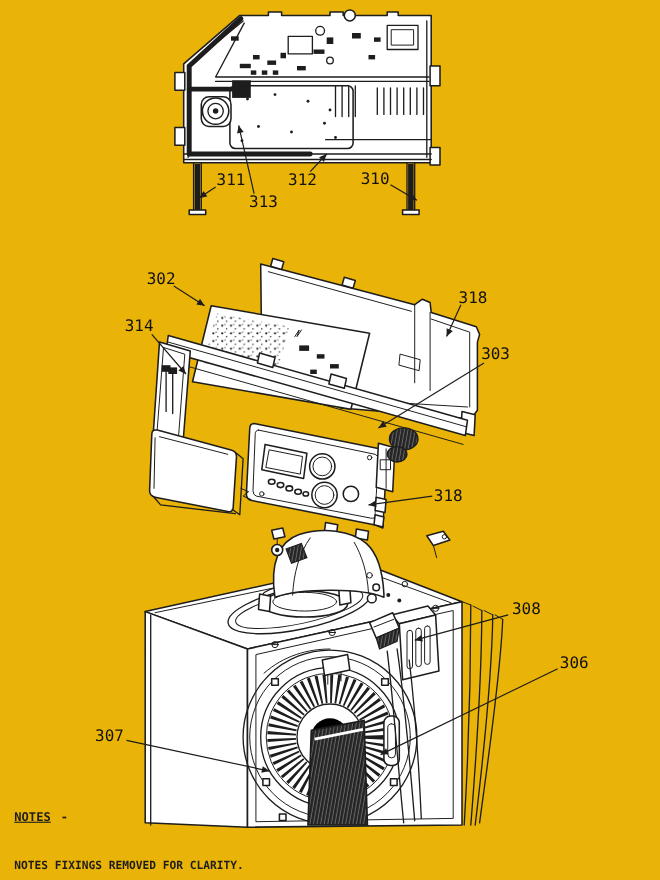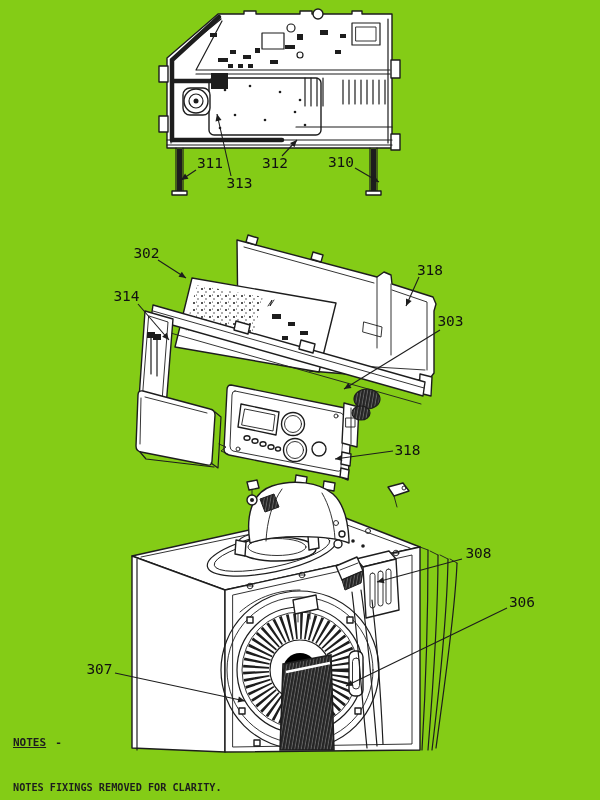--- a/index.html
+++ b/index.html
@@ -1,16 +1,16 @@
 <!DOCTYPE html>
 <html><head>
 <meta charset="utf-8">
 <style>
   html,body{margin:0;padding:0;background:#fff;}
-  .page{position:relative;width:600px;height:800px;background:#84cc16;overflow:hidden;
+  .page{position:relative;width:600px;height:800px;background:#eab308;overflow:hidden;
         font-family:"DejaVu Sans Mono",monospace;color:#1d1d1d;}
   svg{position:absolute;left:0;top:0;}
   
   .ln{fill:none;stroke:#1d1d1d;stroke-width:1.2;stroke-linecap:round;stroke-linejoin:round}
   .tn{fill:none;stroke:#1d1d1d;stroke-width:0.9;stroke-linecap:round;stroke-linejoin:round}
   .fw{fill:#fff;stroke:#1d1d1d;stroke-width:1.4;stroke-linejoin:round}
   .fd{fill:#1d1d1d;stroke:none}
   .cab{fill:none;stroke:#1d1d1d;stroke-width:4.5;stroke-linecap:round}
   .ld{fill:none;stroke:#1d1d1d;stroke-width:1.1;marker-end:url(#arr)}
   .co{font:14.5px "DejaVu Sans Mono",monospace;fill:#111;text-anchor:middle}

